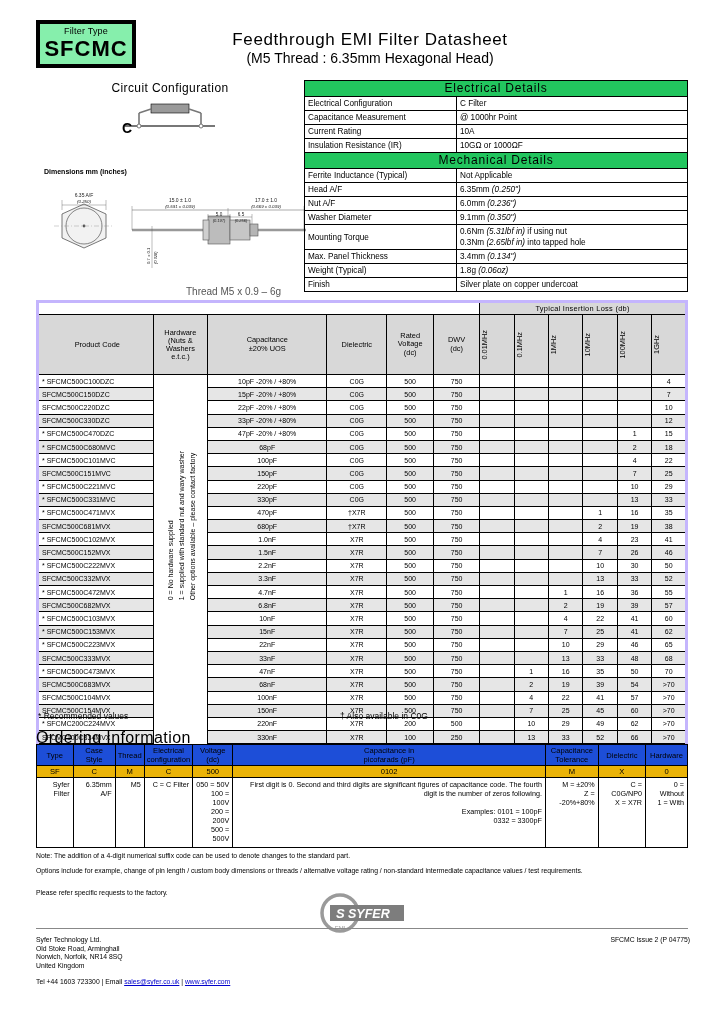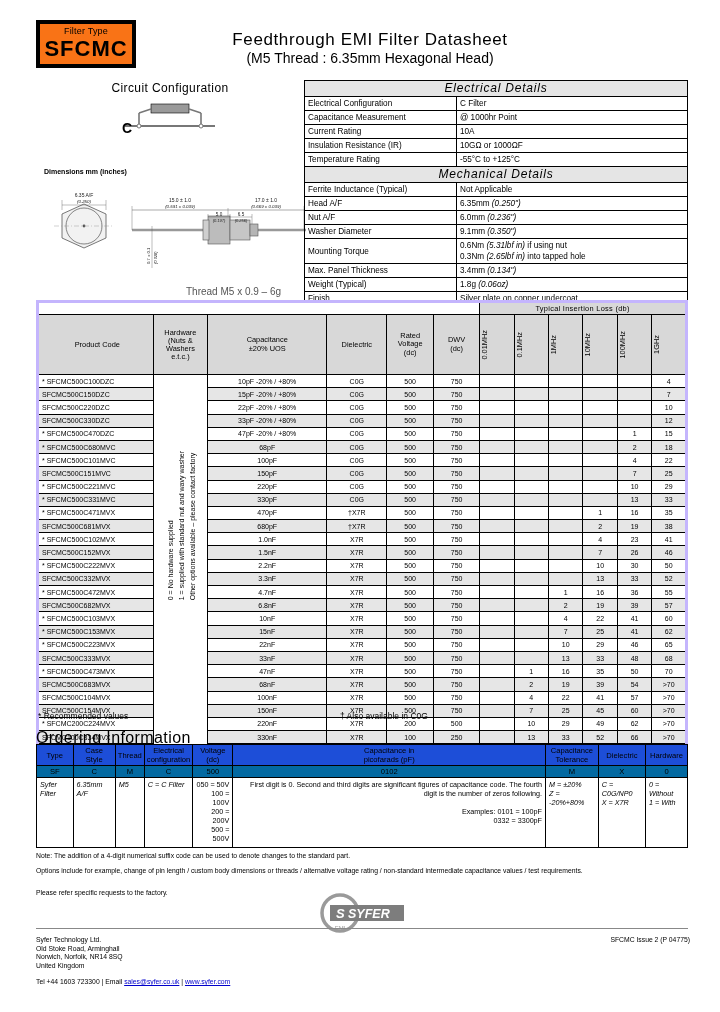--- a/index.html
+++ b/index.html
@@ -12,21 +12,21 @@
     position:relative;
     overflow:hidden;
   }
   .page { position:relative; width:720px; height:1012px; padding:0; }
 
   
   .hdr { position:relative; height:76px; }
   .filter-type-box {
     position:absolute; left:36px; top:20px;
     width:100px; height:48px;
-    border:4px solid #000; background:#f97316;
+    border:4px solid #000; background:#86efac;
     text-align:center;
   }
   .filter-type-box .ft-label { font-size:9px; padding-top:2px; letter-spacing:.2px; }
   .filter-type-box .ft-code { font-size:22px; font-weight:bold; letter-spacing:1px; line-height:26px; }
 
   .title-main {
     position:absolute; left:200px; top:30px; width:340px;
     text-align:center; font-size:17px; letter-spacing:.6px;
   }
   .title-sub {
@@ -50,21 +50,21 @@
   
   table { border-collapse:collapse; }
   .det-table {
     position:absolute; left:304px; width:384px;
     font-size:8.2px;
   }
   .det-table td { border:1px solid #000; padding:1px 3px; height:12px; line-height:11px; }
   .det-table td.lab { width:152px; }
   .sec-head {
     text-align:center; font-size:12px; letter-spacing:.8px;
-    background:#e5e5e5; padding:1px 0 !important; height:16px !important;font-style:italic;
+    background:#22c55e; padding:1px 0 !important; height:16px !important;
   }
   .ital { font-style:italic; }
 
   
   .main-tbl {
     position:absolute; left:36px; top:300px; width:652px;
     font-size:7px; border:3px solid #c4b5fd;
   }
   .main-tbl td, .main-tbl th { border:1px solid #000; padding:0; }
   .main-tbl thead td { background:#d8d8d8; text-align:center; vertical-align:middle; font-size:7.4px; }
@@ -92,23 +92,23 @@
   }
 
   .fn-left  { position:absolute; left:38px; top:711px; font-size:8.5px; }
   .fn-right { position:absolute; left:340px; top:711px; font-size:8.5px; }
 
   
   .ord-title { position:absolute; left:36px; top:729px; font-size:16px; letter-spacing:.4px; }
   .ord-tbl  { position:absolute; left:36px; top:744px; width:652px; font-size:7.2px; border:1px solid #000; }
   .ord-tbl td { border:1px solid #000; padding:1px 2px; text-align:center; vertical-align:top; }
   .ord-tbl .oh { background:#1d4ed8; height:20px; vertical-align:middle; font-size:7.6px; }
-  .ord-tbl .ocode { background:#0369a1; height:11px; vertical-align:middle; font-size:7.6px; }
+  .ord-tbl .ocode { background:#eab308; height:11px; vertical-align:middle; font-size:7.6px; }
   .ord-tbl .obody { height:70px; text-align:right; padding:2px 3px; line-height:9px; }
-  .ord-tbl .obody.ctr { text-align:left;font-style:italic; }
+  .ord-tbl .obody.ctr { text-align:right; }
 
   .note1 { position:absolute; left:36px; top:852px; font-size:6.8px; }
   .note2 { position:absolute; left:36px; top:866px; width:652px; font-size:6.8px; line-height:9px; }
   .note3 { position:absolute; left:36px; top:889px; font-size:6.8px; }
 
   
   .logo-wrap { position:absolute; left:300px; top:893px; width:130px; height:40px; }
 
   
   .foot-addr { position:absolute; left:36px; top:936px; font-size:6.8px; line-height:8.6px; }
@@ -201,24 +201,20 @@
         </tr>
       <tr>
           <td class="lab">Current Rating</td>
           <td>10A</td>
         </tr>
       <tr>
           <td class="lab">Insulation Resistance (IR)</td>
           <td>10GΩ or 1000ΩF</td>
         </tr>
       <tr>
-          <td class="lab">Temperature Rating</td>
-          <td>-55°C to +125°C</td>
-        </tr>
-      <tr>
           <td class="sec-head" colspan="2">Mechanical Details</td>
         </tr>
 
       <tr>
           <td class="lab">Ferrite Inductance (Typical)</td>
           <td>Not Applicable</td>
         </tr>
       <tr>
           <td class="lab">Head A/F</td>
           <td><span>6.35mm </span><span class="ital">(0.250")</span></td>

